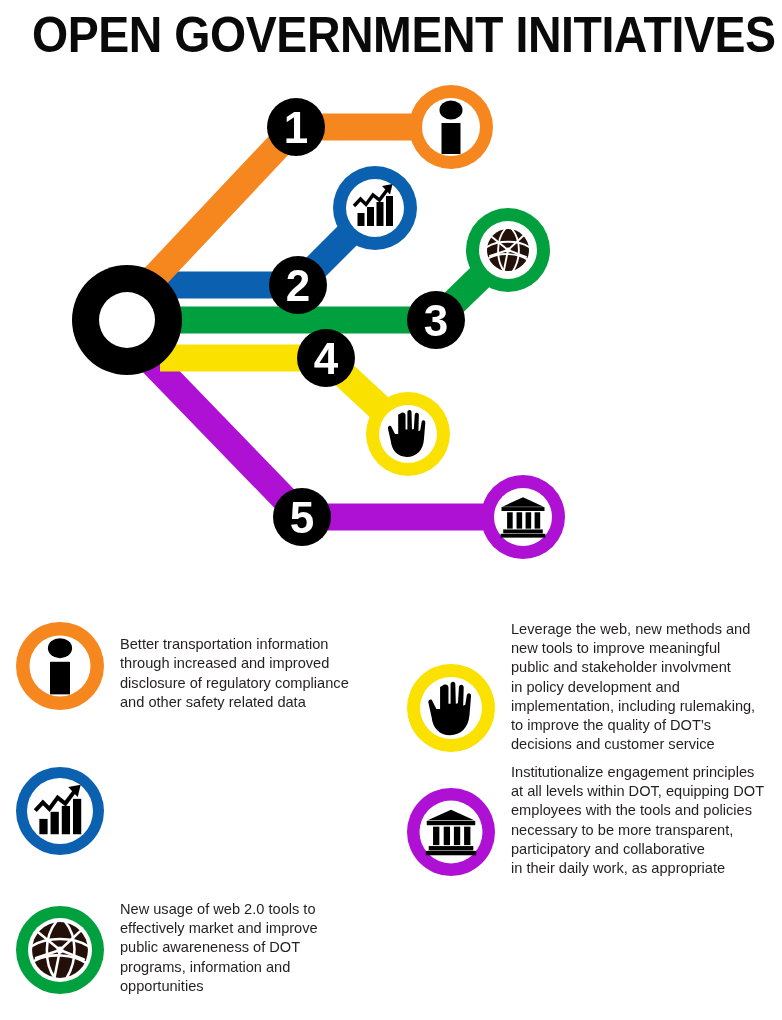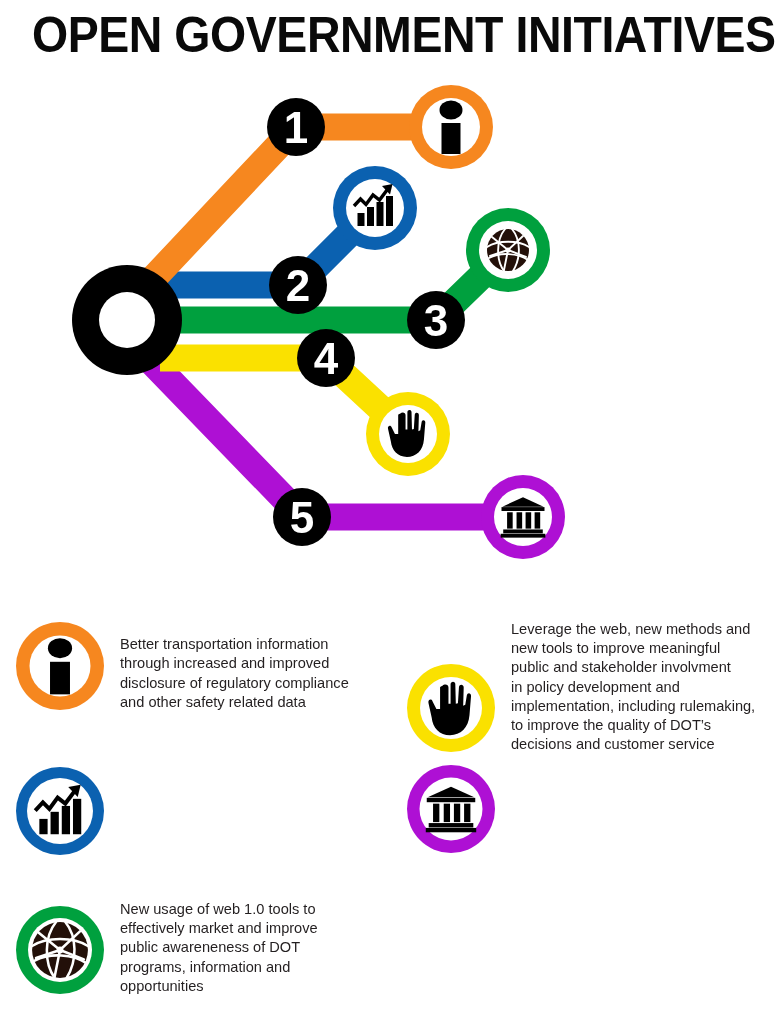--- a/index.html
+++ b/index.html
@@ -281,21 +281,21 @@
     <div class="legend-item" style="top:298px">
       <div class="legend-badge">
         <svg width="92" height="92" viewBox="0 0 92 92">
           <circle cx="46" cy="46" r="44" fill="#00A03E"></circle>
           <circle cx="46" cy="46" r="32" fill="#ffffff"></circle>
           <g transform="translate(46,46) scale(1.33)">
             <use href="#g-globe"></use>
           </g>
         </svg>
       </div>
-      <div class="legend-text">New usage of web 1.0 tools to
+      <div class="legend-text">New usage of web 2.0 tools to
 effectively market and improve
 public awareneness of DOT
 programs, information and
 opportunities</div>
     </div>
 
   </div>
 
   <div class="legend-col right">
 
@@ -321,16 +321,22 @@
     <div class="legend-item" style="top:163px">
       <div class="legend-badge">
         <svg width="92" height="92" viewBox="0 0 92 92">
           <circle cx="46" cy="46" r="44" fill="#AE10D4"></circle>
           <circle cx="46" cy="46" r="31.5" fill="#ffffff"></circle>
           <g transform="translate(46,46) scale(0.97)">
             <use href="#g-bank"></use>
           </g>
         </svg>
       </div>
+      <div class="legend-text tight">Institutionalize engagement principles
+at all levels within DOT, equipping DOT
+employees with the tools and policies
+necessary to be more transparent,
+participatory and collaborative
+in their daily work, as appropriate</div>
     </div>
 
   </div>
 </div>
 
 </body></html>

